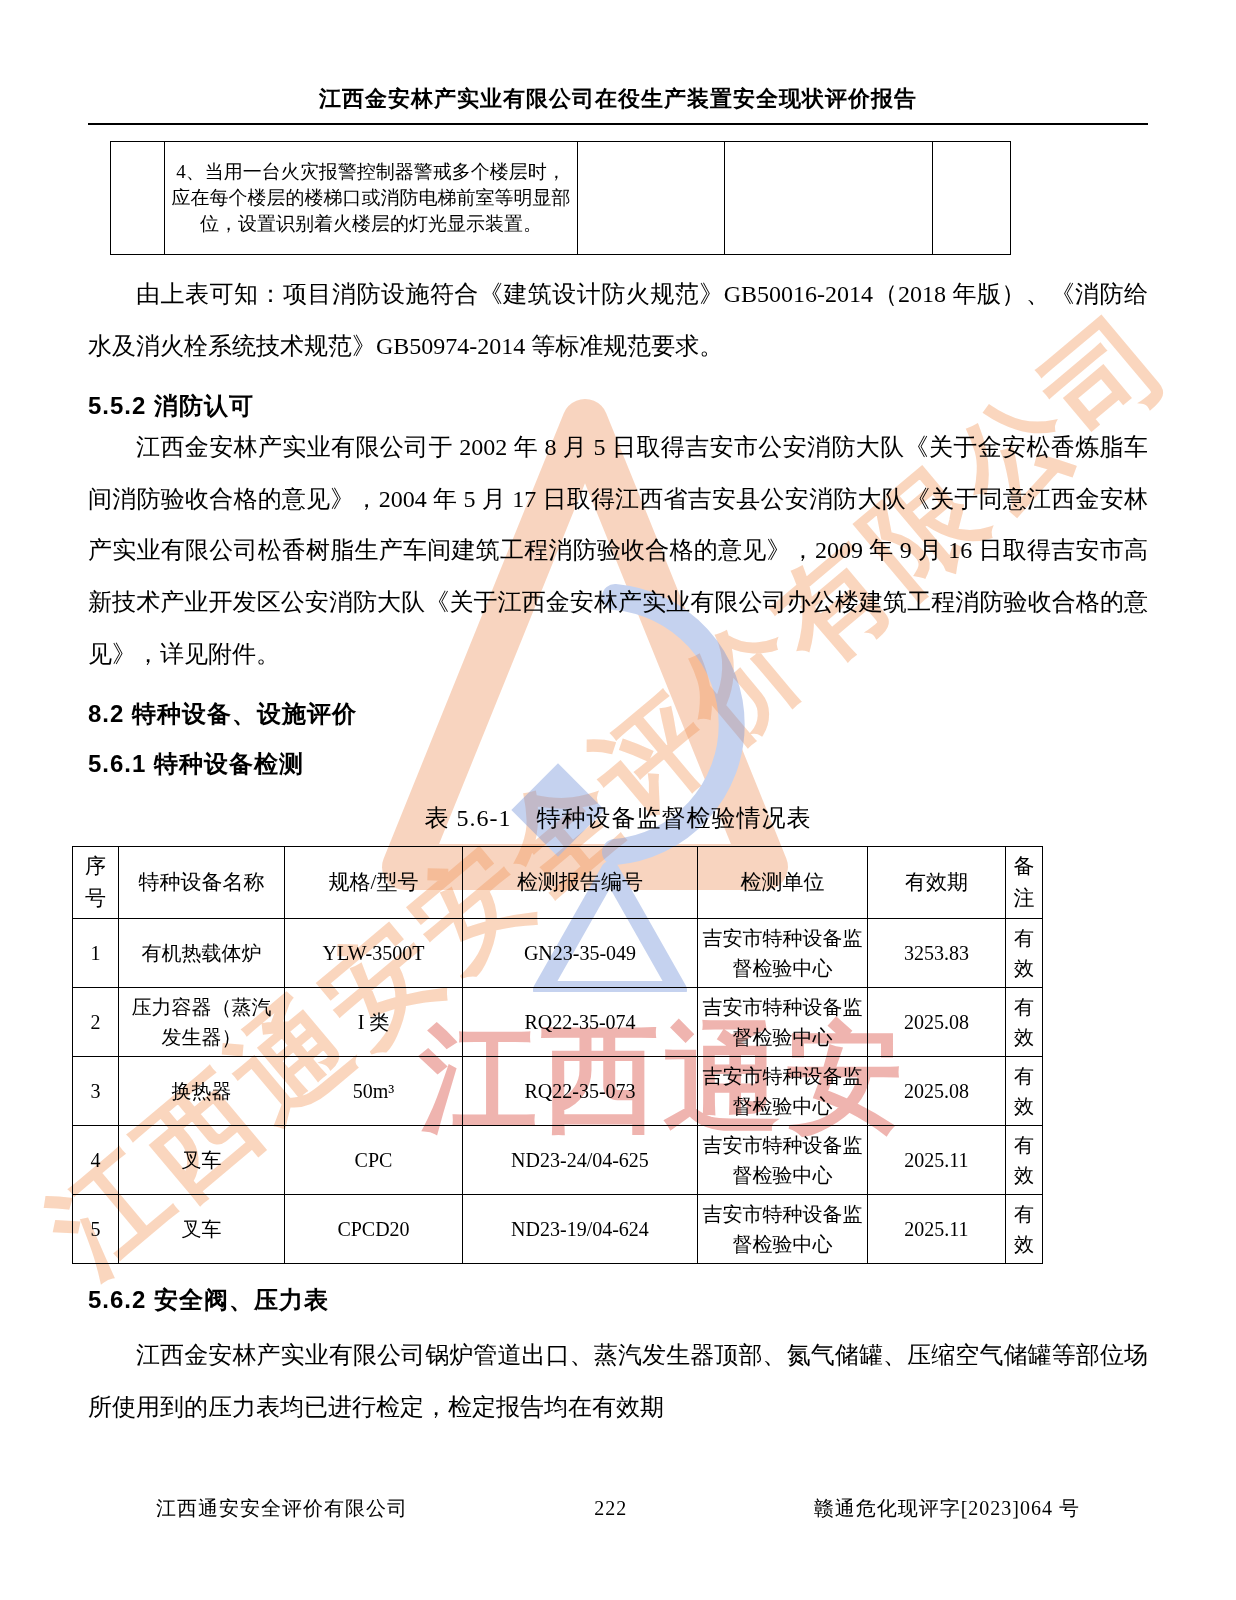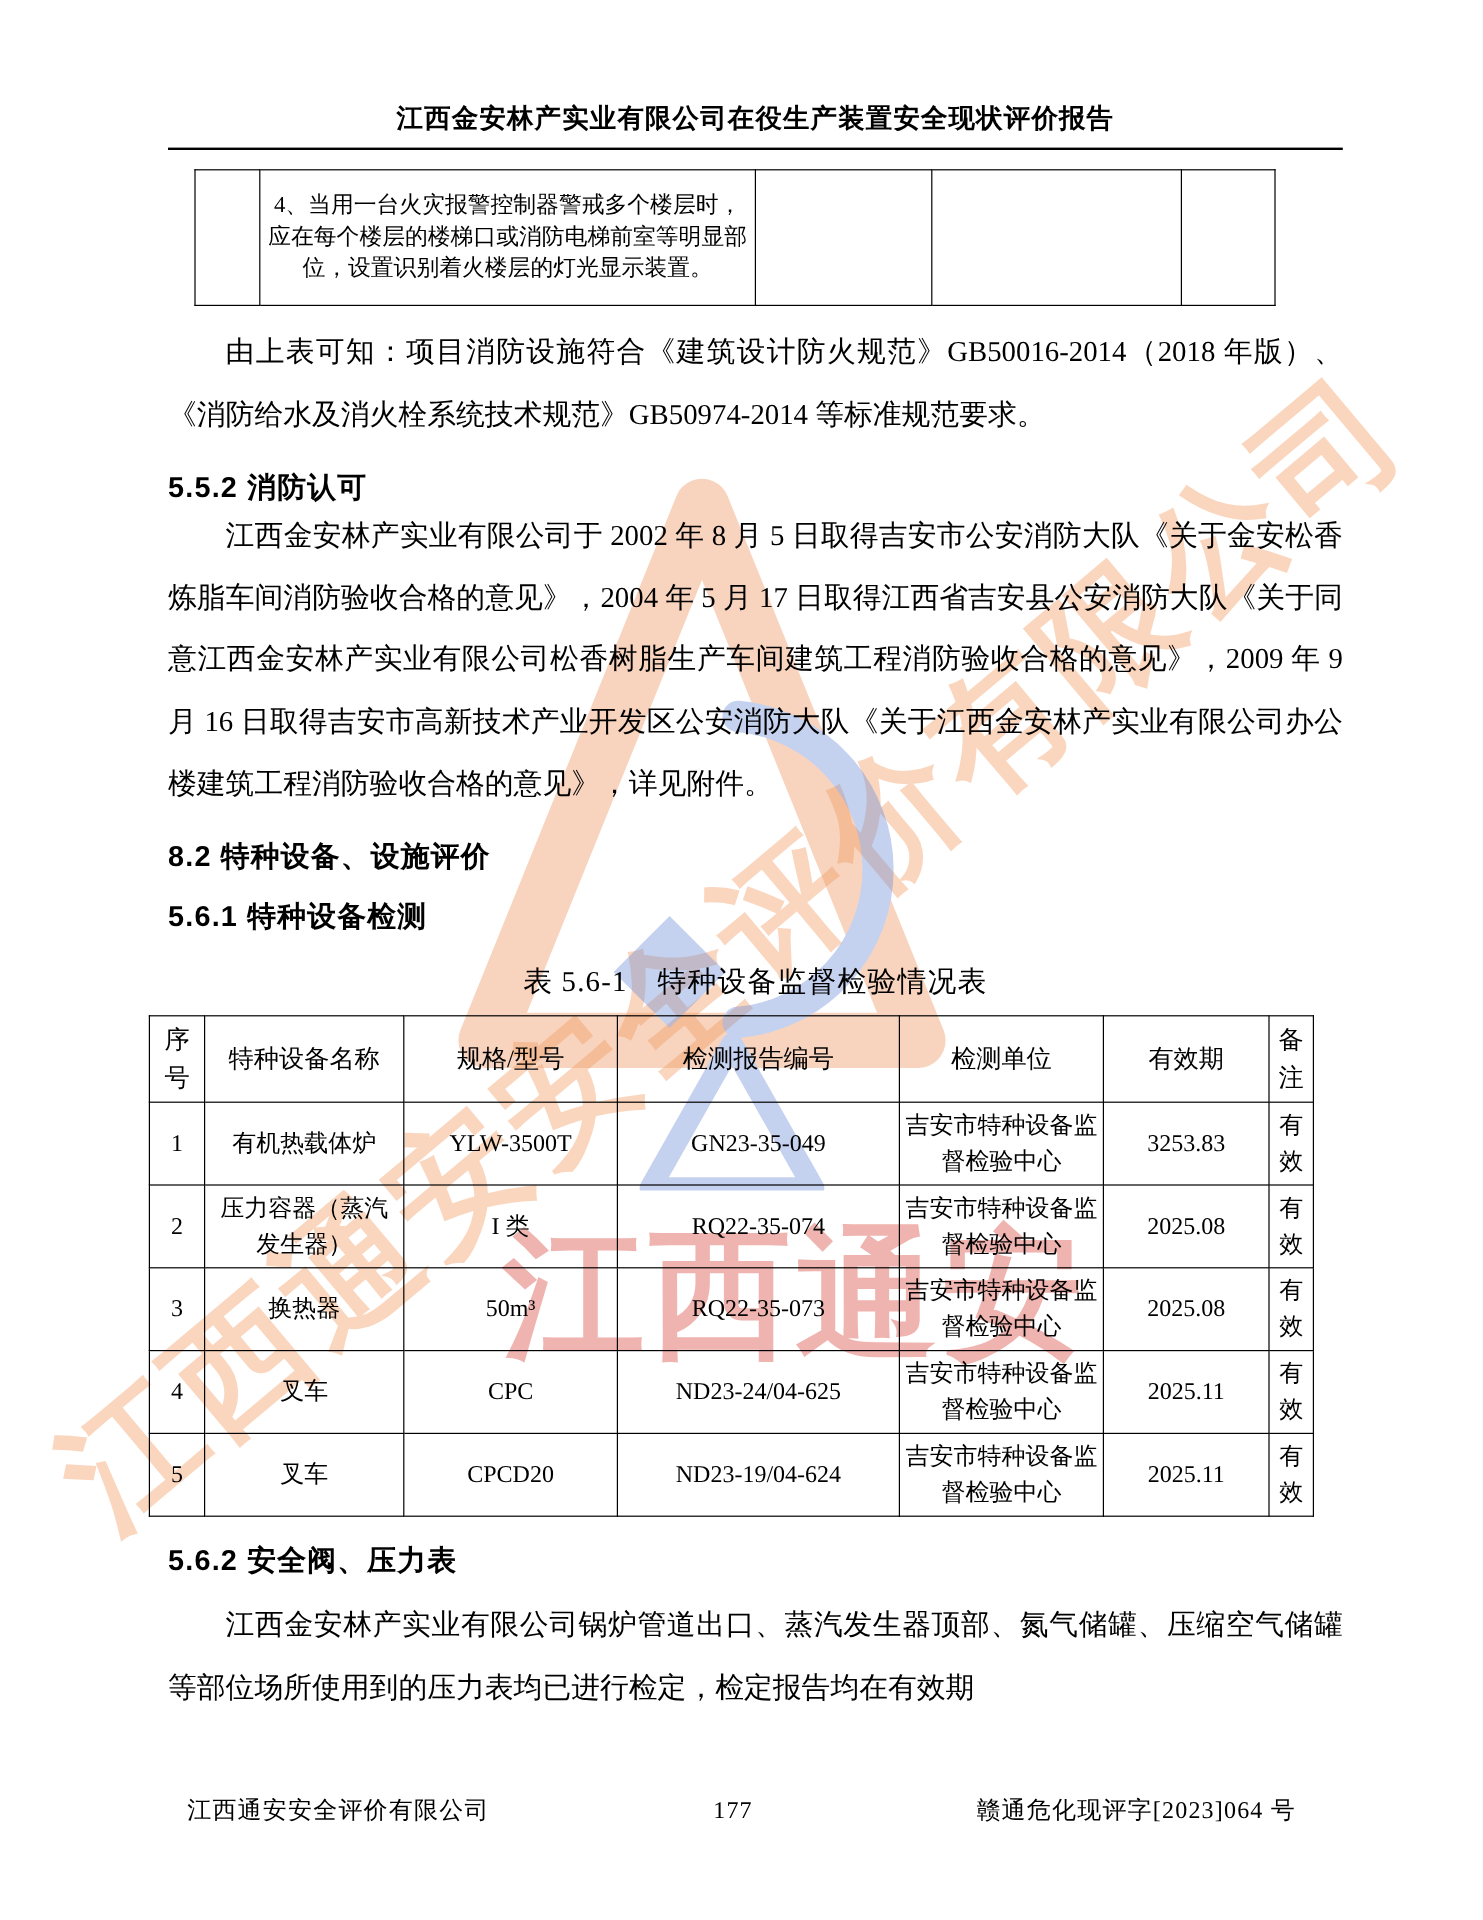--- a/index.html
+++ b/index.html
@@ -24,21 +24,21 @@
   }
   .wm-red {
     position:absolute; left:419px; top:1000px; white-space:nowrap;
     font-family:"Liberation Sans","DejaVu Sans",sans-serif;
     font-size:118px; letter-spacing:4px; font-weight:bold;
     color:rgba(220,88,78,0.45);
   }
   .wm-logo { position:absolute; left:360px; top:392px; opacity:0.40; }
 
   
-  .content { position:relative; z-index:1; padding:0 117px;margin-left:23px; }
+  .content { position:relative; z-index:1; padding:0 88px; }
 
   .doc-header { padding-top:84px; border-bottom:2px solid #000; padding-bottom:9px; }
   .doc-title { text-align:center; font-size:22px; font-weight:bold; letter-spacing:1px;
                font-family:"Liberation Serif","DejaVu Serif",serif; }
 
   table.frag-table { border-collapse:collapse; margin:16px 0 0 22px; table-layout:fixed; }
   table.frag-table td { border:1.5px solid #000; padding:0; vertical-align:middle; }
   .frag-text { font-size:19px; line-height:26px; text-align:center; padding:3px 6px; }
 
   .para { font-size:24px; line-height:2.15; text-align:justify; margin:0; }
@@ -196,17 +196,17 @@
     </table>
 
     <h2 class="hd h562">5.6.2 安全阀、压力表</h2>
 
     <p class="para indent p3">江西金安林产实业有限公司锅炉管道出口、蒸汽发生器顶部、氮气储罐、压缩空气储罐等部位场所使用到的压力表均已进行检定，检定报告均在有效期</p>
 
   </div>
 
   <div class="footer">
     <span>江西通安安全评价有限公司</span>
-    <span>177</span>
+    <span>222</span>
     <span>赣通危化现评字[2023]064 号</span>
   </div>
 
 </div>
 
 </body></html>

